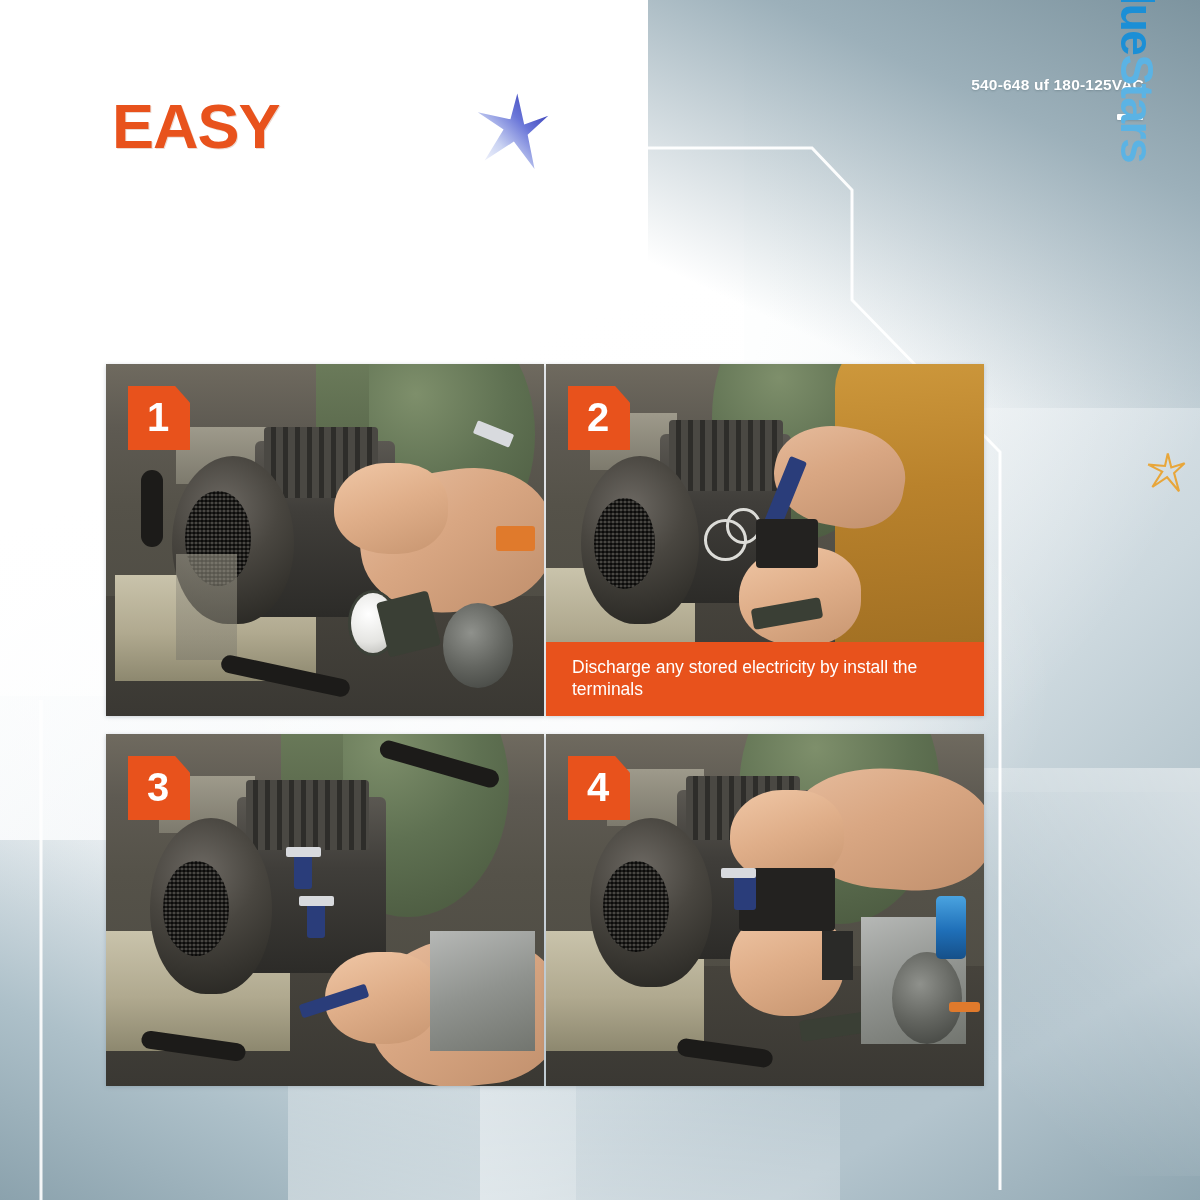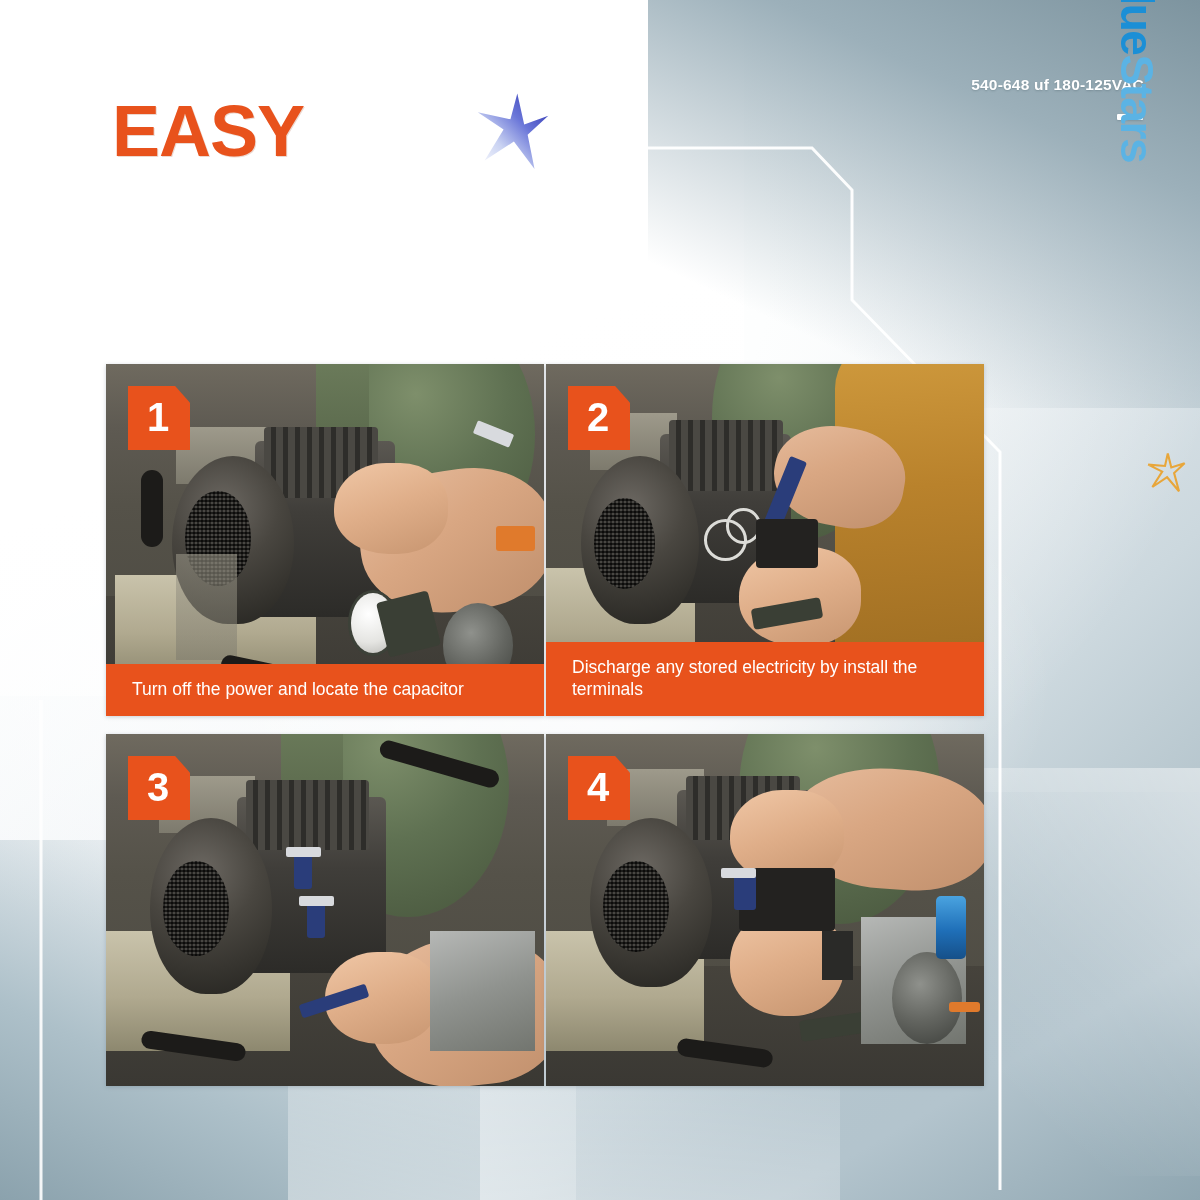--- a/index.html
+++ b/index.html
@@ -64,21 +64,21 @@
     box-shadow:0 1px 2px rgba(90,110,120,.35);
   }
 
   
   .title-wrap{ position:absolute; left:112px; top:98px; }
   .title-l1, .title-l2{
     color:#E8521C; font-weight:bold; line-height:.92;
     letter-spacing:-1px;
     text-shadow:1px 1px 0 rgba(170,80,45,.22);
   }
-  .title-l1{ font-size:72px; }
+  .title-l1{ font-size:63px; }
   .title-l2{ font-size:88px; margin-top:10px; }
   .title-star{
     position:absolute; left:352px; top:-8px; width:86px; height:86px;
     pointer-events:none;
   }
 
   
   .brand{
     position:absolute; right:36px; top:162px;
     transform:rotate(90deg); transform-origin:right top;
@@ -240,21 +240,20 @@
         <div class="sc-cable" style="left:8%;top:30%;width:5%;height:22%;"></div>
         <div class="sc-cable" style="left:26%;top:86%;width:30%;height:5%;transform:rotate(12deg);"></div>
         <div class="sc-tool2" style="left:84%;top:18%;width:9%;height:4%;transform:rotate(22deg);"></div>
         <div class="sc-orange" style="left:89%;top:46%;width:9%;height:7%;"></div>
         <div class="sc-pipe" style="left:77%;top:68%;width:16%;height:24%;"></div>
       </div>
     </div>
     <div class="badge">
       <span>1</span>
     </div>
-    <div class="caption">Turn off the power and locate the capacitor</div>
   </div>
 
   <div class="card">
     <div class="photo">
       <div class="sc">
         <div class="sc-bench"></div>
         <div class="sc-green" style="left:38%;top:-20%;width:40%;height:70%;"></div>
         <div class="sc-floor"></div>
         <div class="sc-slab" style="left:0%;top:58%;width:34%;height:32%;"></div>
         <div class="sc-plate" style="left:10%;top:14%;width:20%;height:16%;"></div>

